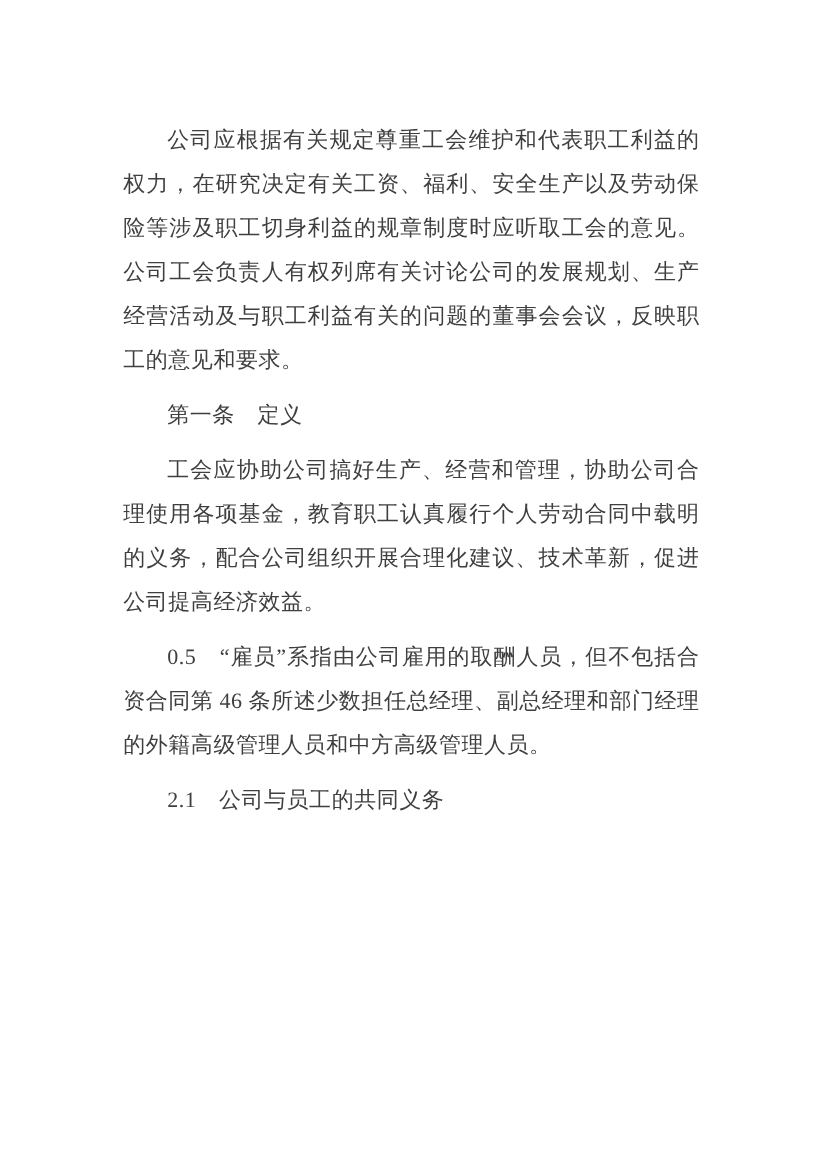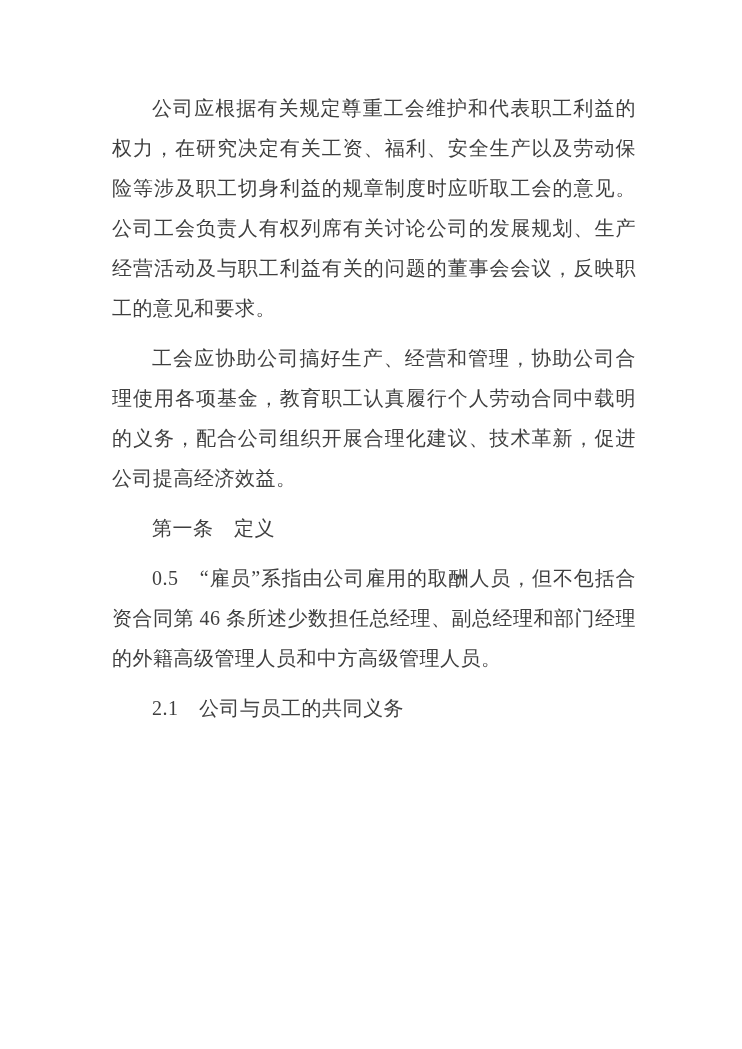--- a/index.html
+++ b/index.html
@@ -6,20 +6,21 @@
     margin: 0;
     padding: 0;
     background: #ffffff;
   }
   .page {
     position: relative;
     width: 742px;
     height: 892px;
     background: #ffffff;
     overflow: hidden;
+    margin-top: 20px;
   }
   .content {
     position: absolute;
     left: 112px;
     top: 88px;
     width: 524px;
   }
   .para {
     font-family: "Liberation Serif", "DejaVu Serif", serif;
     font-size: 20px;
@@ -54,22 +55,22 @@
     margin-top: 6px;
     white-space: nowrap;
   }
 </style>
 </head>
 <body>
 
 <div class="page">
   <div class="content">
     <p class="para">公司应根据有关规定尊重工会维护和代表职工利益的权力，在研究决定有关工资、福利、安全生产以及劳动保险等涉及职工切身利益的规章制度时应听取工会的意见。公司工会负责人有权列席有关讨论公司的发展规划、生产经营活动及与职工利益有关的问题的董事会会议，反映职工的意见和要求。</p>
+    <p class="para">第一条　定义</p>
     <p class="para">工会应协助公司搞好生产、经营和管理，协助公司合理使用各项基金，教育职工认真履行个人劳动合同中载明的义务，配合公司组织开展合理化建议、技术革新，促进公司提高经济效益。</p>
-    <p class="para">第一条　定义</p>
     <p class="para">0.5　“雇员”系指由公司雇用的取酬人员，但不包括合资合同第 46 条所述少数担任总经理、副总经理和部门经理的外籍高级管理人员和中方高级管理人员。</p>
     <p class="para">2.1　公司与员工的共同义务</p>
   </div>
 
   <div class="watermark">
     <div class="wm-title">简用合同</div>
     <div class="wm-sub">源文件下载无水印</div>
   </div>
 </div>
 

